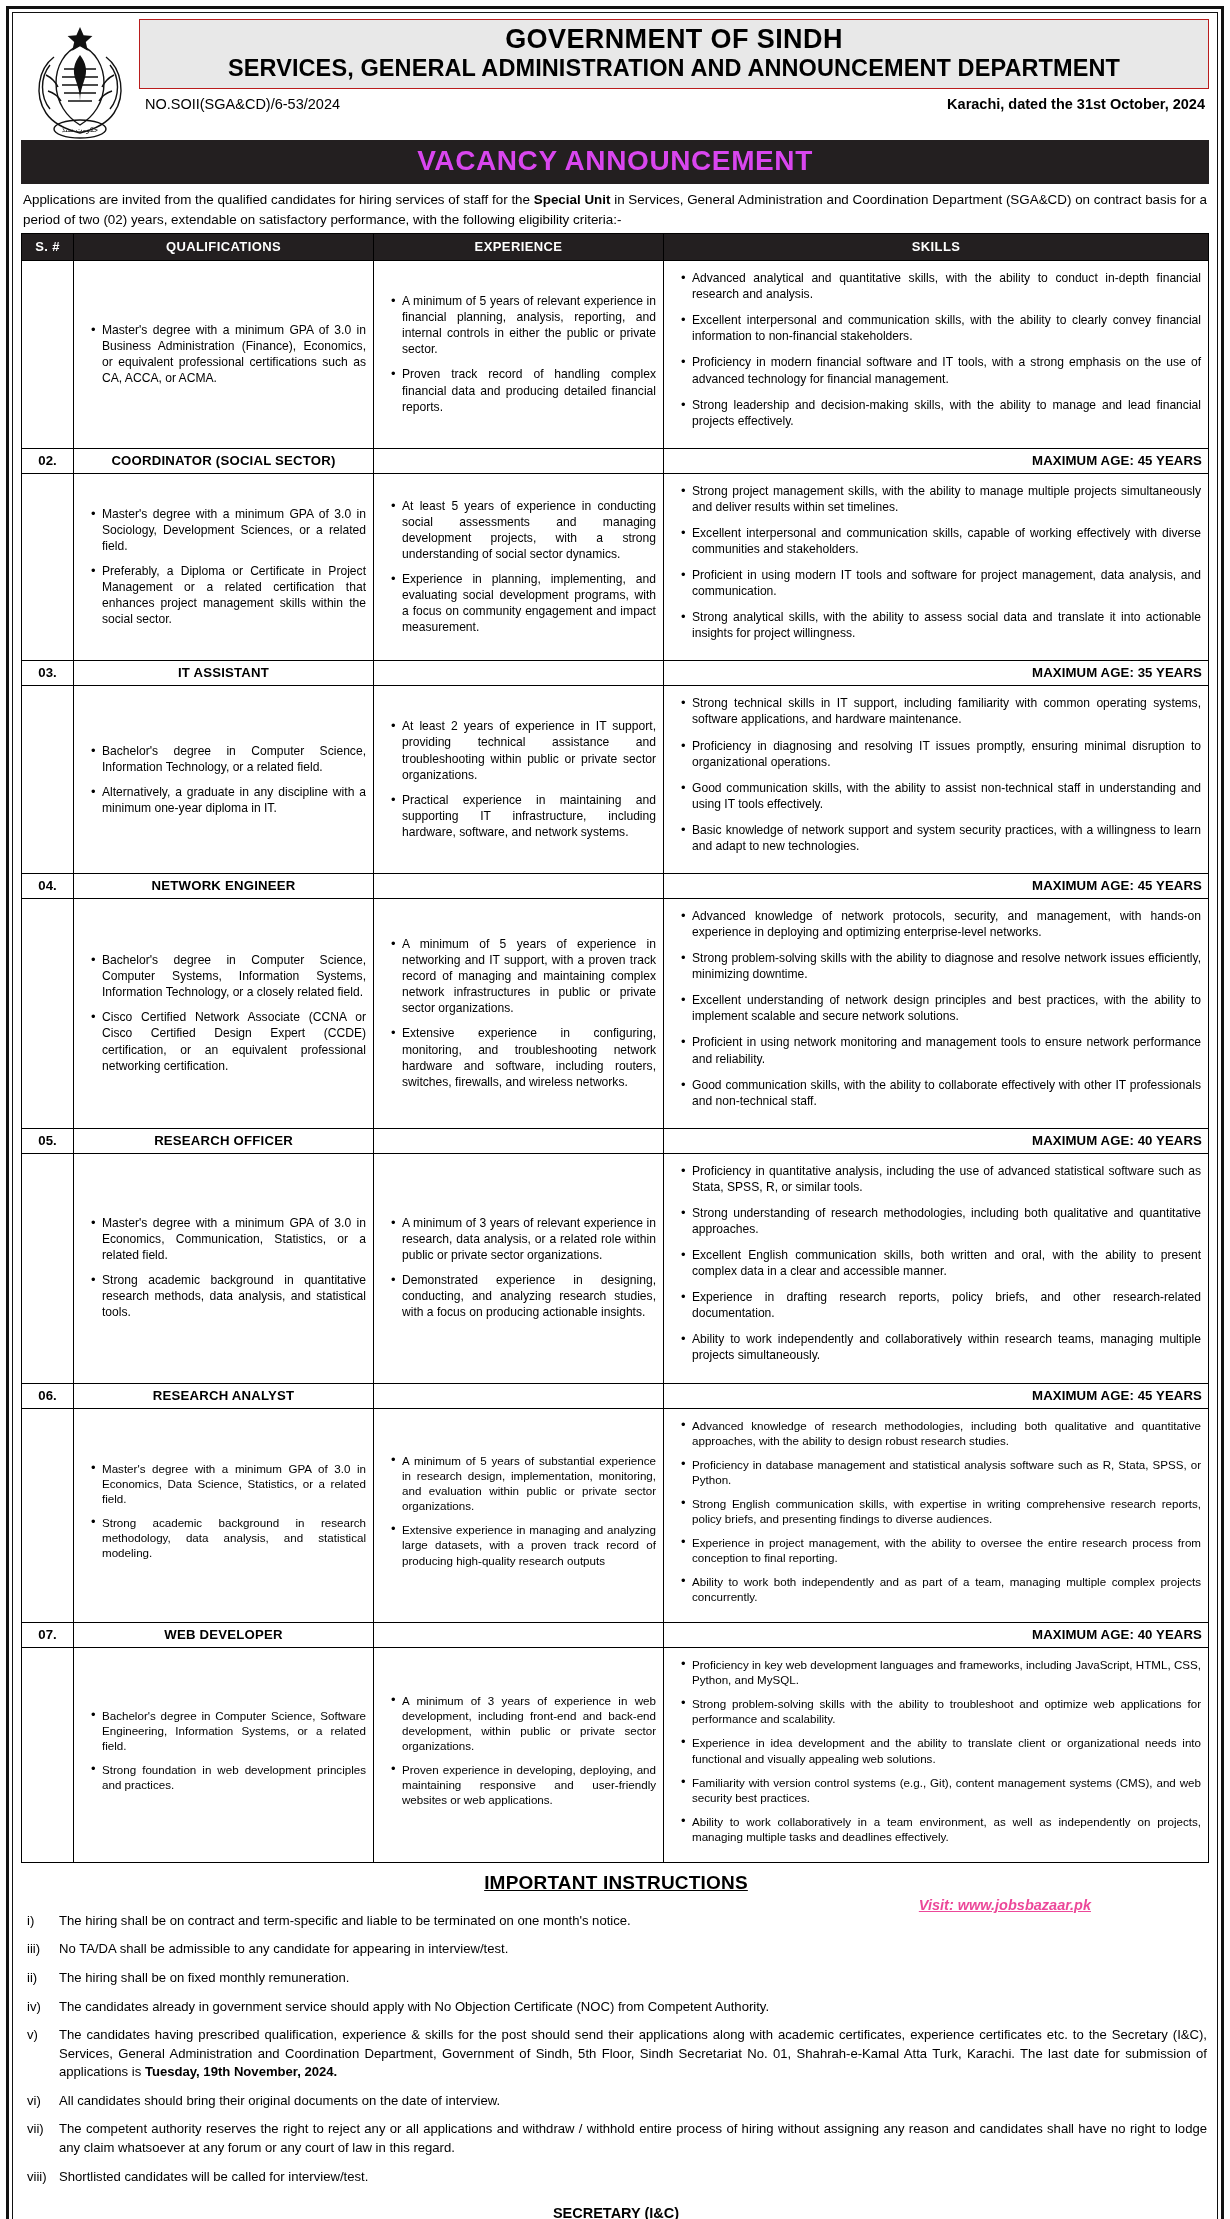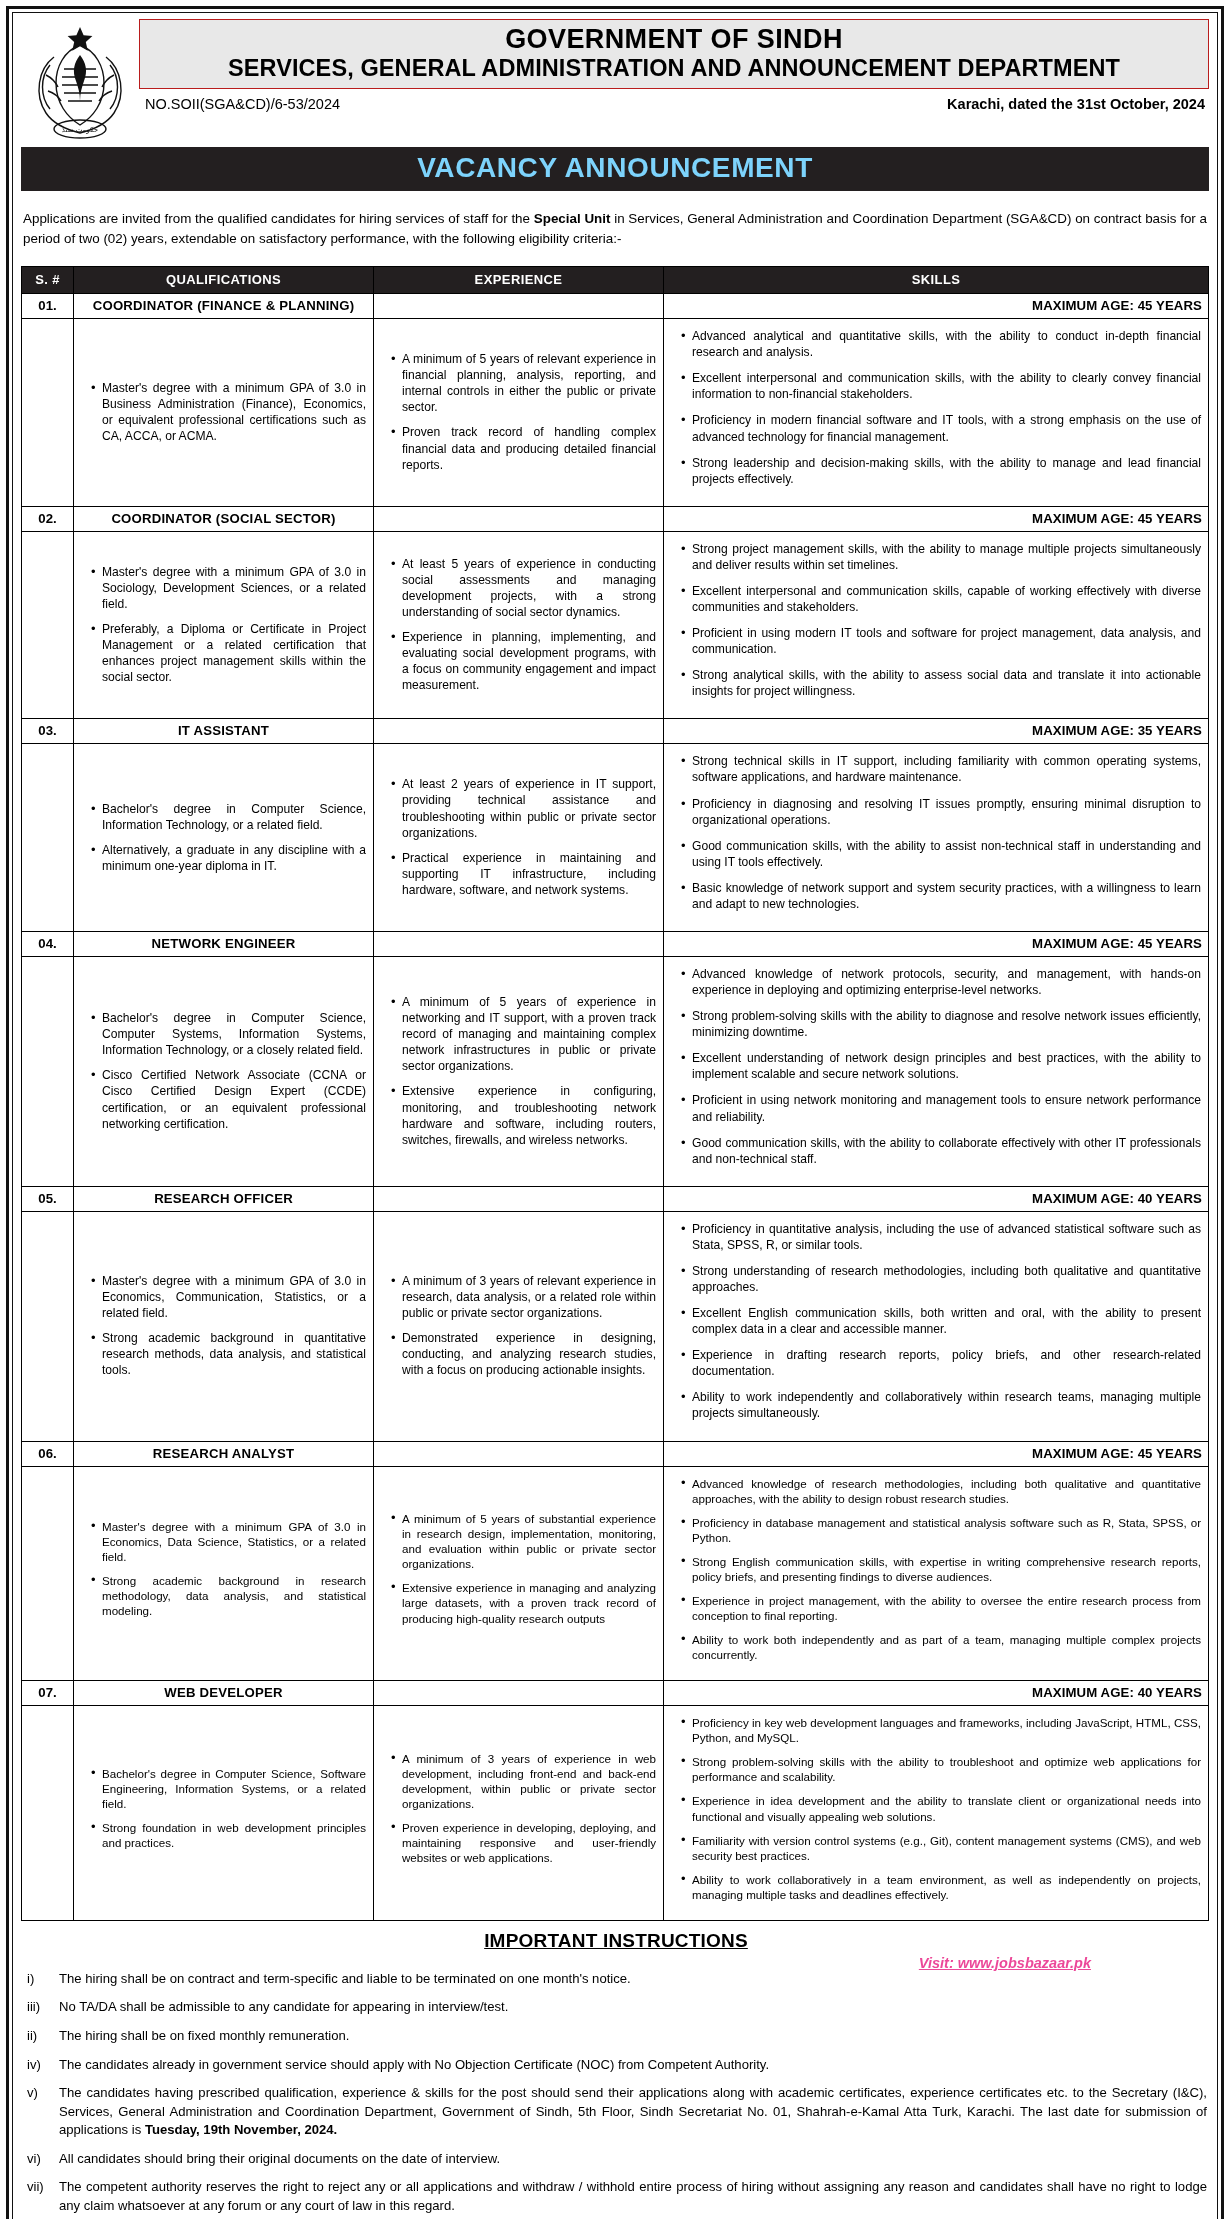--- a/index.html
+++ b/index.html
@@ -67,35 +67,34 @@
     justify-content: space-between;
     align-items: baseline;
     padding: 7px 4px 6px 6px;
     font-size: 14.5px;
   }
   .hdr-meta .ref { font-weight: normal; }
   .hdr-meta .place { font-weight: bold; }
 
   .vac-banner {
     background: #231f20;
-    color: #7dd3fc;
+    color: #d946ef;
     text-align: center;
     font-size: 28px;
     font-weight: bold;
     letter-spacing: .6px;
     padding: 5px 0 7px 0;
-    margin-top: 8px;
+    margin-top: 1px;
   }
 
   .intro {
     font-size: 13.4px;
     line-height: 1.46;
     text-align: justify;
-    padding: 6px 2px 18px 2px;
-    margin-top: 12px;
+    padding: 6px 2px 4px 2px;
   }
   .intro b { font-weight: bold; }
 
   
   table.jobs {
     width: 100%;
     border-collapse: collapse;
     table-layout: fixed;
   }
   table.jobs td, table.jobs th {
@@ -259,26 +258,20 @@
       </colgroup>
       <thead>
         <tr>
           <th>S. #</th>
           <th>QUALIFICATIONS</th>
           <th>EXPERIENCE</th>
           <th>SKILLS</th>
         </tr>
       </thead>
       <tbody id="jobs-body">
-            <tr class="post-row">
-              <td class="sn">01.</td>
-              <td class="post-title">COORDINATOR (FINANCE &amp; PLANNING)</td>
-              <td></td>
-              <td class="age">MAXIMUM AGE: 45 YEARS</td>
-            </tr>
             <tr class="detail-row">
               <td></td>
               <td>
                 <ul class="bl">
                   <li>Master's degree with a minimum GPA of 3.0 in Business Administration (Finance), Economics, or equivalent professional certifications such as CA, ACCA, or ACMA.</li>
                 </ul>
               </td>
               <td>
                 <ul class="bl">
                   <li>A minimum of 5 years of relevant experience in financial planning, analysis, reporting, and internal controls in either the public or private sector.</li>

